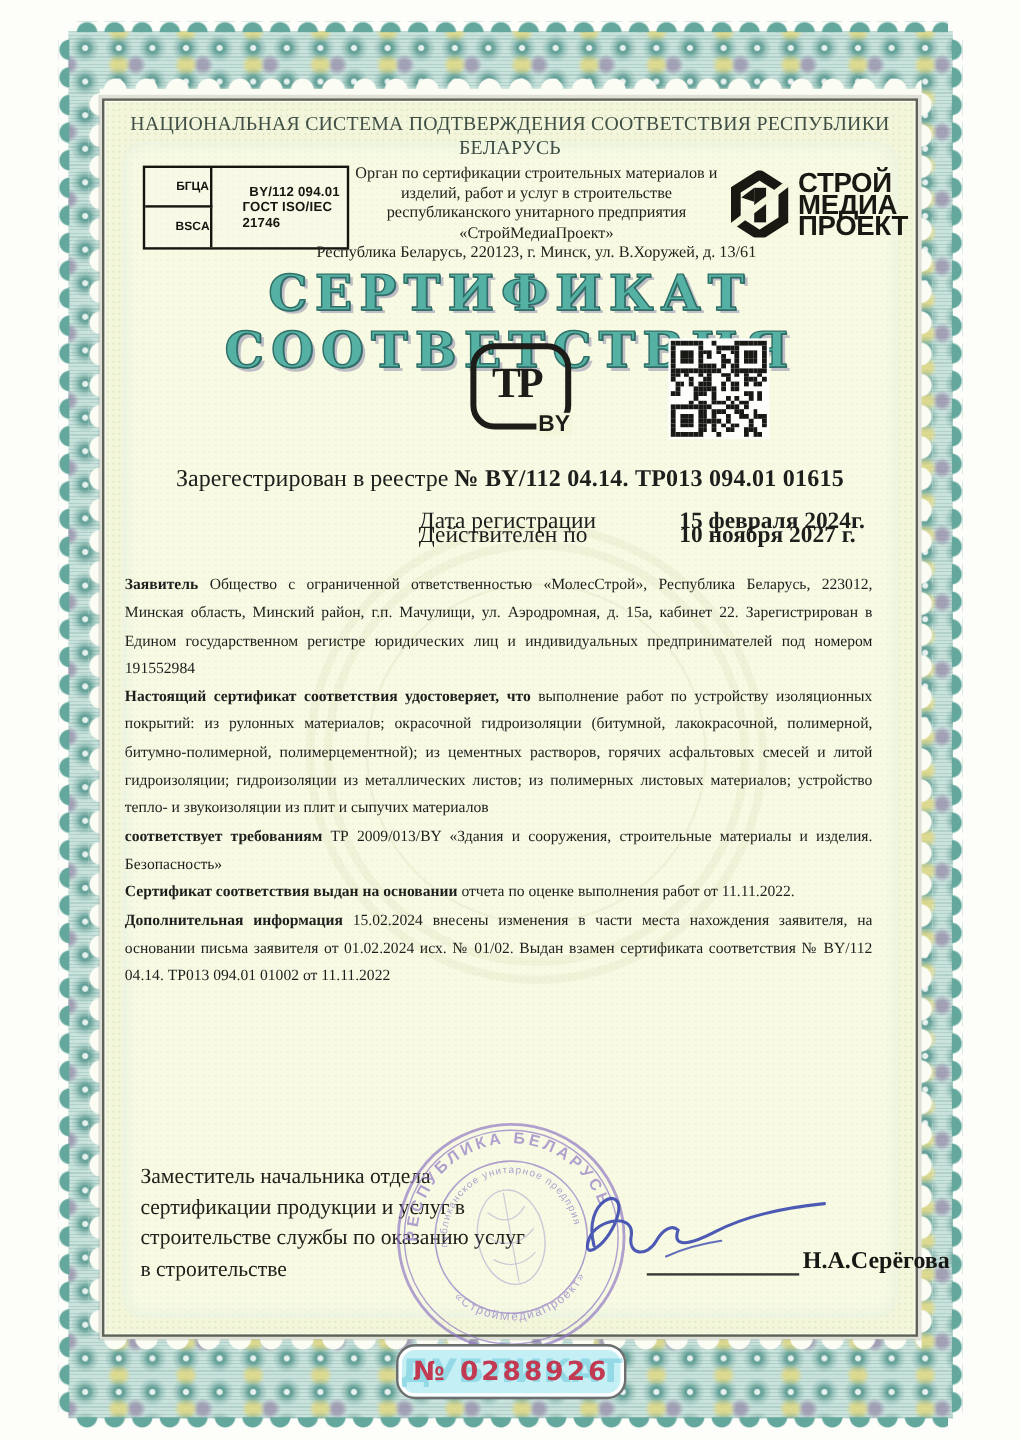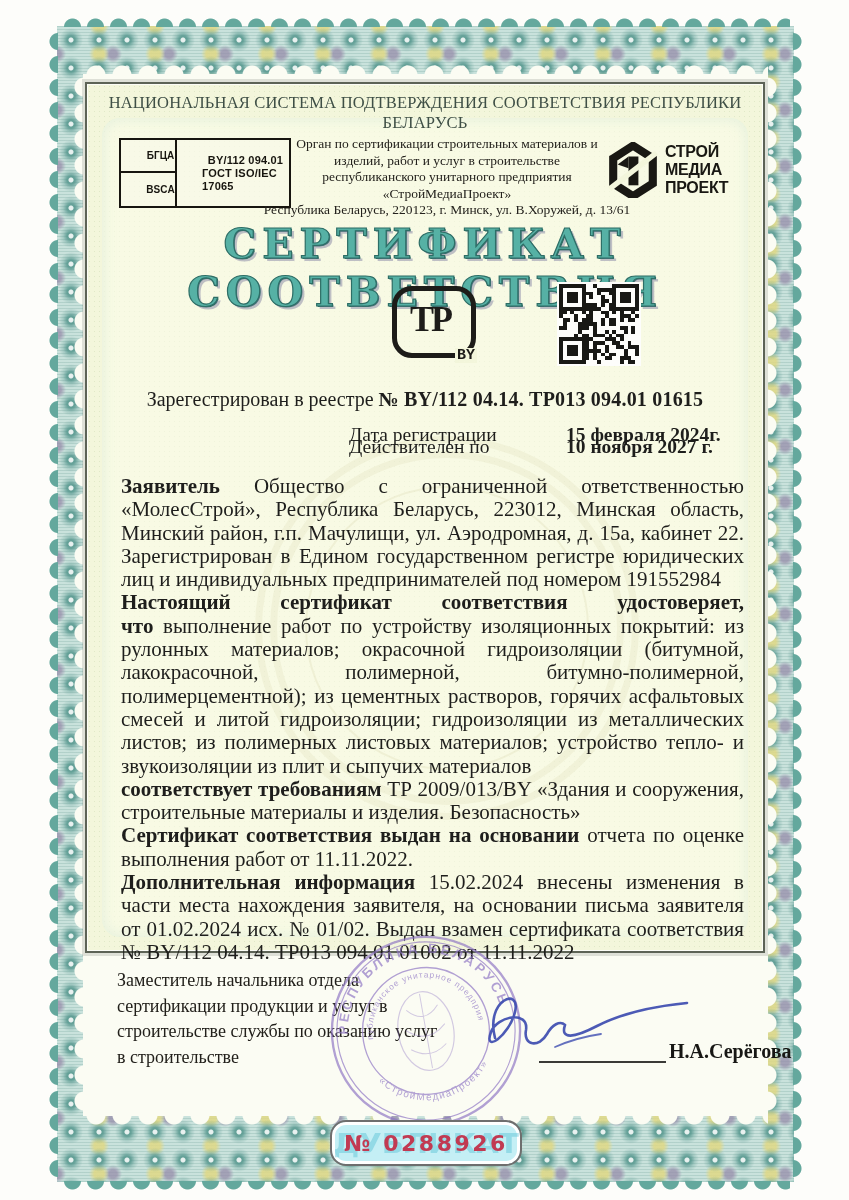--- a/index.html
+++ b/index.html
@@ -39,21 +39,21 @@
     background:radial-gradient(circle at 50% 0, #fbfcf3 0 9px, transparent 10px);
     background-size:26px 10px;background-repeat:repeat-x;}
   .hsc-l{top:0;bottom:0;left:-9px;width:10px;
     background:radial-gradient(circle at 100% 50%, #fbfcf3 0 9px, transparent 10px);
     background-size:10px 26px;background-repeat:repeat-y;}
   .hsc-r{top:0;bottom:0;right:-9px;width:10px;
     background:radial-gradient(circle at 0 50%, #fbfcf3 0 9px, transparent 10px);
     background-size:10px 26px;background-repeat:repeat-y;}
 
   
-  .inner{position:absolute;left:85px;top:82px;width:680px;height:871px;
+  .inner{position:absolute;left:85px;top:82px;width:680px;height:1032px;
     background-color:#f3f6db;
     background-image:radial-gradient(rgba(176,198,148,.28) .8px, transparent .9px);
     background-size:5px 5px;
     border:2px solid #5d6356;
     box-shadow:inset 0 0 0 1px rgba(255,255,255,.75), 0 0 0 3px rgba(93,99,86,.18);
     box-sizing:border-box;}
   .inner-panel{position:absolute;left:15px;right:15px;top:34px;bottom:14px;
     background:rgba(252,253,235,.55);border-radius:18px;
     box-shadow:inset 0 0 14px rgba(185,220,205,.35);}
   .watermark{position:absolute;left:168px;top:352px;width:340px;height:340px;border-radius:50%;
@@ -70,52 +70,52 @@
   .acc-cell{display:flex;align-items:center;justify-content:center;
     font-family:"Liberation Sans",sans-serif;font-weight:bold;font-size:10px;color:#17150f;padding-left:25px;}
   .acc-a{border-bottom:2px solid #17150f;border-right:2px solid #17150f;}
   .acc-b{border-right:2px solid #17150f;}
   .acc-main{grid-column:2;grid-row:1 / span 2;flex-direction:column;line-height:13px;font-size:11px;
     letter-spacing:.2px;}
   .org{position:absolute;left:165px;top:52px;width:390px;text-align:center;
     font-size:13.5px;line-height:16.5px;color:#24221d;}
   .logo{position:absolute;left:519px;top:58px;display:flex;align-items:center;gap:5px;}
   .logo-mark{width:54px;height:56px;flex:0 0 auto;}
-  .logo-text{font-family:"Liberation Sans",sans-serif;font-weight:bold;font-size:16px;
+  .logo-text{font-family:"Liberation Sans",sans-serif;font-weight:bold;font-size:23px;
     line-height:18px;color:#191813;letter-spacing:-.3px;}
 
   
   .cert-title{position:absolute;top:136px;left:0;width:100%;text-align:center;
     font-family:"DejaVu Serif",serif;font-weight:bold;font-size:41px;letter-spacing:6px;word-spacing:26px;
     color:#56b1a5;-webkit-text-stroke:1.2px #2e6e66;
     text-shadow:3px 3px 0 rgba(120,120,158,.45), 1px 1px 0 #2e6e66;}
 
   
   .tr-mark{position:absolute;left:305px;top:202px;width:84px;height:72px;
     border:5.5px solid #1d1c19;border-radius:20px;box-sizing:border-box;
     display:flex;align-items:center;justify-content:center;}
   .tr-main{font-family:Liberation Serif, serif;font-weight:bold;font-size:36px;color:#1d1c19;
     letter-spacing:-3px;margin-top:-6px;margin-left:-8px;}
-  .tr-sub{position:absolute;right:-6px;bottom:-10px;font-family:Liberation Mono, monospace;
-    font-weight:bold;font-size:15px;color:#1d1c19;background:#f3f6db;padding:0 2px;line-height:1;margin-left:24px;}
+  .tr-sub{position:absolute;right:-6px;bottom:-10px;font-family:Liberation Sans, sans-serif;
+    font-weight:bold;font-size:19px;color:#1d1c19;background:#f3f6db;padding:0 2px;line-height:1;margin-left:24px;}
   .qr{position:absolute;left:470px;top:198px;width:84px;height:84px;background:#fdfdfb;
     display:grid;grid-template-columns:repeat(21,1fr);grid-template-rows:repeat(21,1fr);
     padding:2px;box-sizing:border-box;}
   .qr i{display:block;}
   .qr i.f{background:#181815;}
 
   
   .reg-line1{position:absolute;top:304px;left:0;width:100%;text-align:center;font-size:20px;}
   .reg-line1 b{letter-spacing:.2px;}
   .reg-label{position:absolute;left:262px;font-size:19.5px;}
   .reg-value{position:absolute;left:479px;font-size:19.5px;font-weight:bold;}
   .ry1{top:340px;} .ry2{top:352px;}
 
   
-  .body-text{position:absolute;left:34px;top:391px;width:623px;font-size:21px;line-height:23.3px;}
+  .body-text{position:absolute;left:17px;top:391px;width:623px;font-size:13px;line-height:23.3px;}
   .body-text p{margin:0;text-align:justify;}
   .lead{font-weight:bold;}
   .lead::after{content:"\00a0";}
 
   
   .sign-pos{position:absolute;left:30px;top:884px;width:324px;font-size:18px;line-height:25.5px;color:#22201b;}
   .stamp{position:absolute;left:240px;top:848px;width:198px;height:198px;opacity:.68;transform:rotate(-10deg);}
   .sig-line{position:absolute;left:452px;top:977px;width:127px;height:2px;background:#3a3a36;}
   .sig-ink{position:absolute;left:372px;top:886px;width:240px;height:100px;}
   .sign-name{position:absolute;left:582px;top:956px;font-size:20px;font-weight:bold;color:#171714;}
@@ -152,21 +152,21 @@
   <div class="inner">
     <div class="inner-panel"></div>
     <div class="watermark"></div>
 
     <div class="sys-title">НАЦИОНАЛЬНАЯ СИСТЕМА ПОДТВЕРЖДЕНИЯ СООТВЕТСТВИЯ РЕСПУБЛИКИ БЕЛАРУСЬ</div>
 
     <div class="acc-box">
       <div class="acc-cell acc-a">БГЦА</div>
       <div class="acc-main acc-cell">
         <span>BY/112 094.01</span>
-        <span>ГОСТ ISO/IEC 17065</span>
+        <span>ГОСТ ISO/IEC 21746</span>
       </div>
       <div class="acc-cell acc-b">BSCA</div>
     </div>
 
     <div class="org">
       <div>Орган по сертификации строительных материалов и</div>
       <div>изделий, работ и услуг в строительстве</div>
       <div>республиканского унитарного предприятия</div>
       <div>«СтройМедиаПроект»</div>
       <div>Республика Беларусь, 220123, г. Минск, ул. В.Хоружей, д. 13/61</div>

